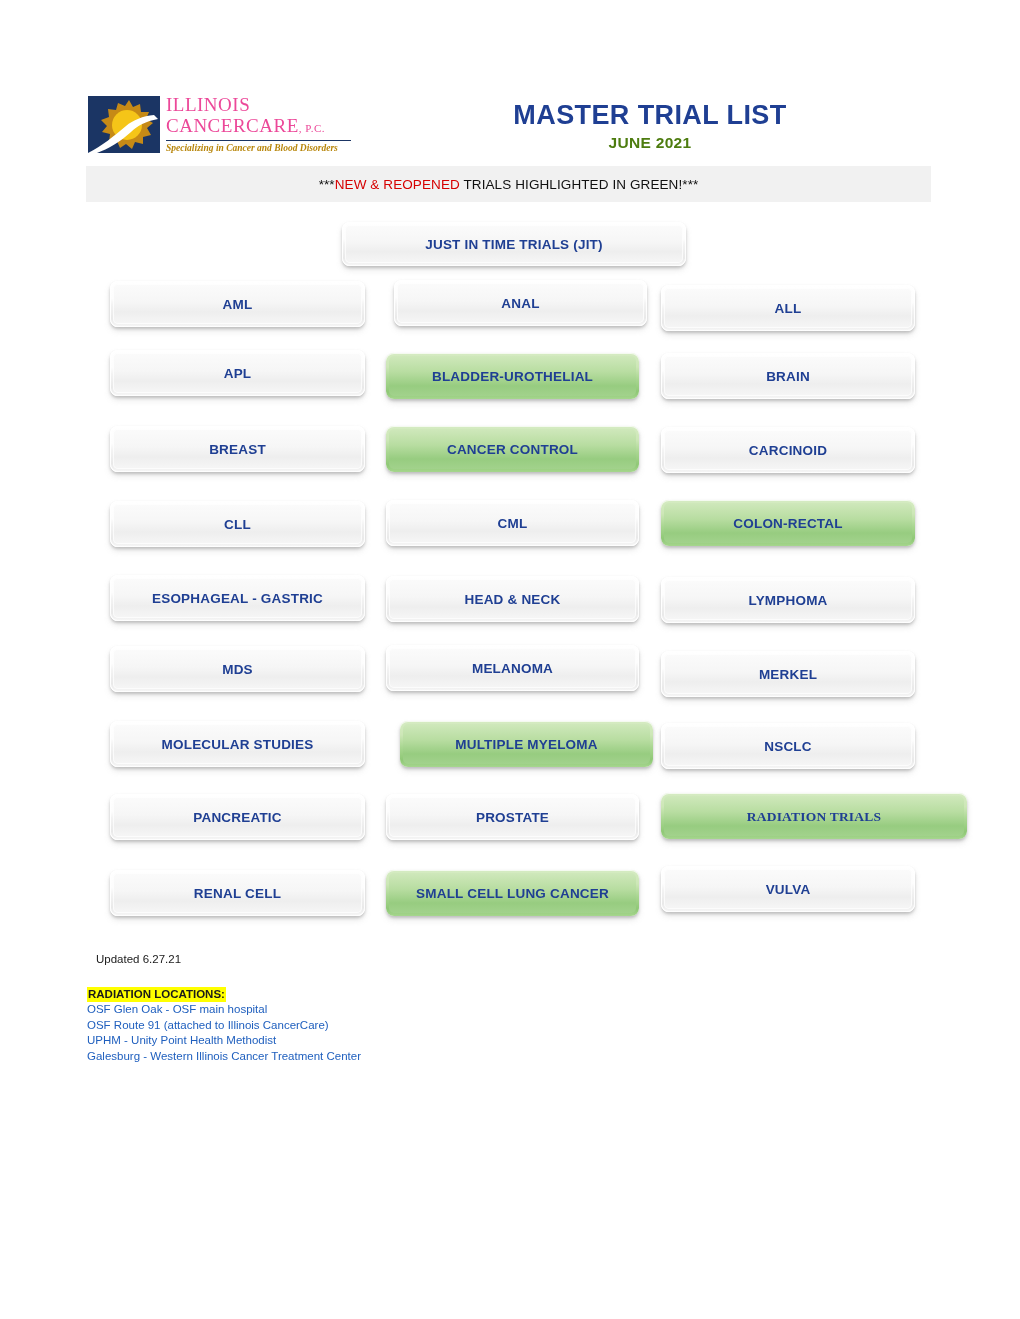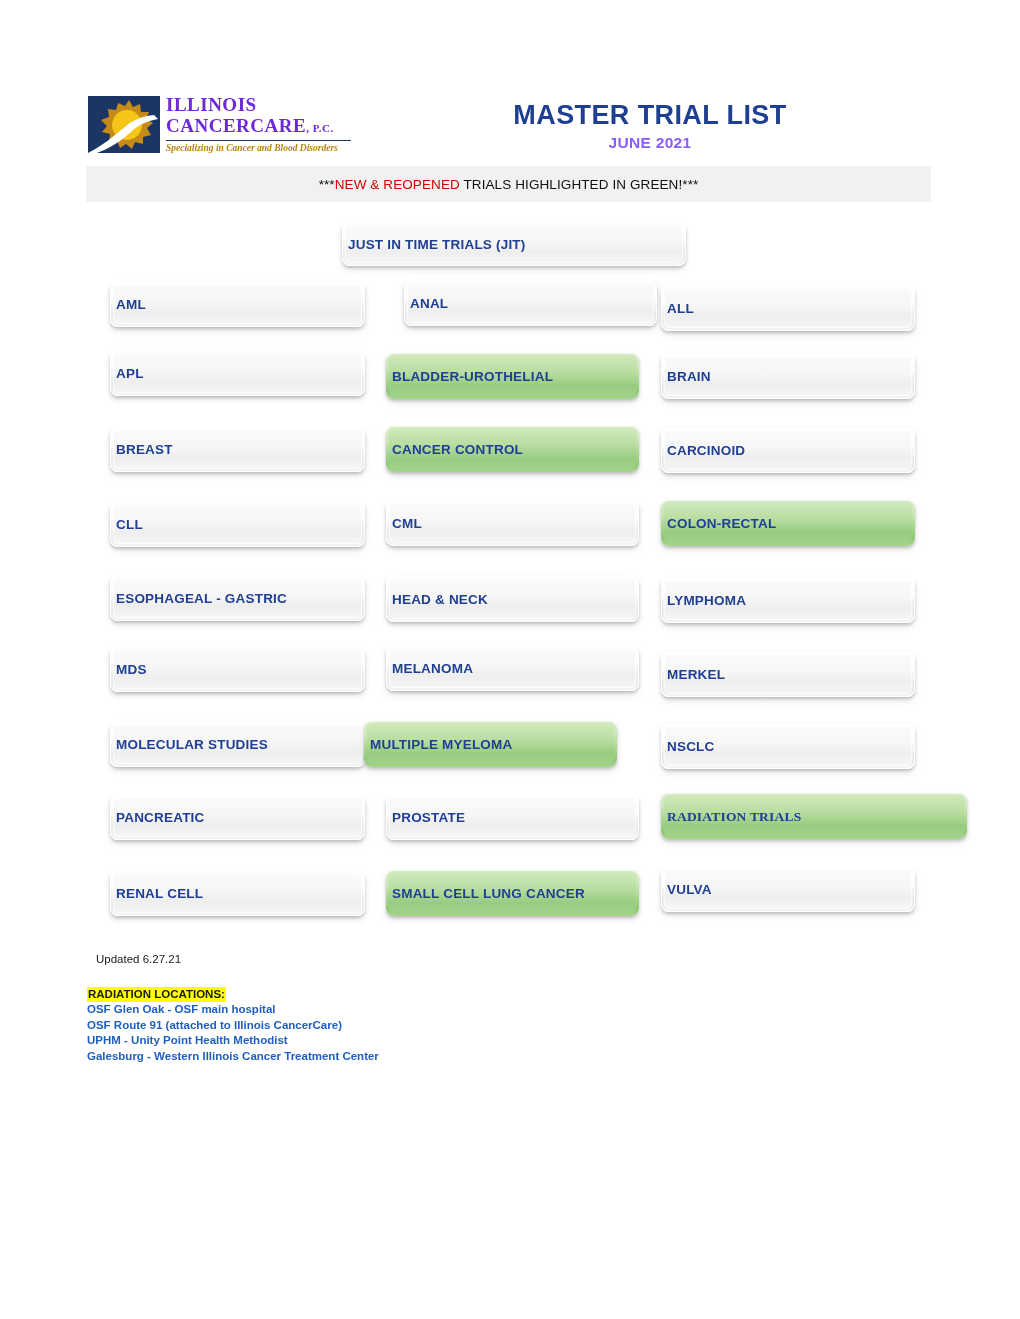--- a/index.html
+++ b/index.html
@@ -33,25 +33,24 @@
     overflow: hidden;
   }
   #logo-mark svg { display: block; }
   #logo-wordmark {
     position: absolute;
     left: 78px;
     top: -2px;
     width: 190px;
   }
   .wm-line1, .wm-line2 {
-    color: #6d28d9;
+    color: #ec4899;
     font-family: "Liberation Serif", serif;
     letter-spacing: .5px;
     white-space: nowrap;
-    font-weight: bold;
   }
   .wm-line1 { font-size: 19px; line-height: 21px; }
   .wm-line2 { font-size: 19px; line-height: 21px; }
   .wm-line2 .pc { font-size: 11px; }
   .wm-rule {
     height: 1px;
     background: #1b3564;
     width: 185px;
     margin-top: 1px;
   }
@@ -74,21 +73,21 @@
     text-align: center;
   }
   #page-title {
     color: #1f3f93;
     font-size: 27px;
     font-weight: bold;
     letter-spacing: .4px;
     line-height: 34px;
   }
   #page-subtitle {
-    color: #8b5cf6;
+    color: #4d7c0f;
     font-size: 15.5px;
     font-weight: bold;
     letter-spacing: .3px;
     line-height: 22px;
   }
 
   #notice-banner {
     position: absolute;
     left: 86px;
     top: 166px;
@@ -108,20 +107,21 @@
   }
   #notice-text .hl { color: #d60000; }
 
   
   .btn {
     position: absolute;
     border-radius: 8px;
     box-sizing: border-box;
     display: flex;
     align-items: center;
+    justify-content: center;
     text-align: center;
     color: #1f3f93;
     font-size: 13.5px;
     font-weight: bold;
     letter-spacing: .2px;
     line-height: 15px;
     cursor: pointer;
   }
 
   
@@ -208,21 +208,21 @@
     background: #ffff00;
     color: #1a1a1a;
     font-size: 11.5px;
     font-weight: bold;
     line-height: 15px;
     padding: 0 1px;
   }
   .loc-line {
     color: #1f5fbe;
     font-size: 11.5px;
-    font-weight: bold;
+    font-weight: normal;
     line-height: 15.5px;
     white-space: nowrap;
   }
 </style>
 </head>
 <body>
 
 <div id="header-logo">
 
   <div id="logo-mark">
@@ -257,21 +257,21 @@
 </div>
 
 <div class="btn white" id="jit-button" style="left:342px; top:222px; width:344px; height:44px;">
   <span class="lbl">JUST IN TIME TRIALS (JIT)</span>
 </div>
 
 <div id="button-grid">
     <div class="btn white" style="left: 110px; top: 281px; width: 255px; height: 46px;">
       <span class="lbl">AML</span>
     </div>
-    <div class="btn white" style="left: 404px; top: 280px; width: 253px; height: 46px;">
+    <div class="btn white" style="left: 394px; top: 280px; width: 253px; height: 46px;">
       <span class="lbl">ANAL</span>
     </div>
     <div class="btn white" style="left: 661px; top: 285px; width: 254px; height: 46px;">
       <span class="lbl">ALL</span>
     </div>
     <div class="btn white" style="left: 110px; top: 350px; width: 255px; height: 46px;">
       <span class="lbl">APL</span>
     </div>
     <div class="btn green" style="left: 386px; top: 353px; width: 253px; height: 46px;">
       <span class="lbl">BLADDER-UROTHELIAL</span>
@@ -311,21 +311,21 @@
     </div>
     <div class="btn white" style="left: 386px; top: 645px; width: 253px; height: 46px;">
       <span class="lbl">MELANOMA</span>
     </div>
     <div class="btn white" style="left: 661px; top: 651px; width: 254px; height: 46px;">
       <span class="lbl">MERKEL</span>
     </div>
     <div class="btn white" style="left: 110px; top: 721px; width: 255px; height: 46px;">
       <span class="lbl">MOLECULAR STUDIES</span>
     </div>
-    <div class="btn green" style="left: 364px; top: 721px; width: 253px; height: 46px;">
+    <div class="btn green" style="left: 400px; top: 721px; width: 253px; height: 46px;">
       <span class="lbl">MULTIPLE MYELOMA</span>
     </div>
     <div class="btn white" style="left: 661px; top: 723px; width: 254px; height: 46px;">
       <span class="lbl">NSCLC</span>
     </div>
     <div class="btn white" style="left: 110px; top: 794px; width: 255px; height: 46px;">
       <span class="lbl">PANCREATIC</span>
     </div>
     <div class="btn white" style="left: 386px; top: 794px; width: 253px; height: 46px;">
       <span class="lbl">PROSTATE</span>

